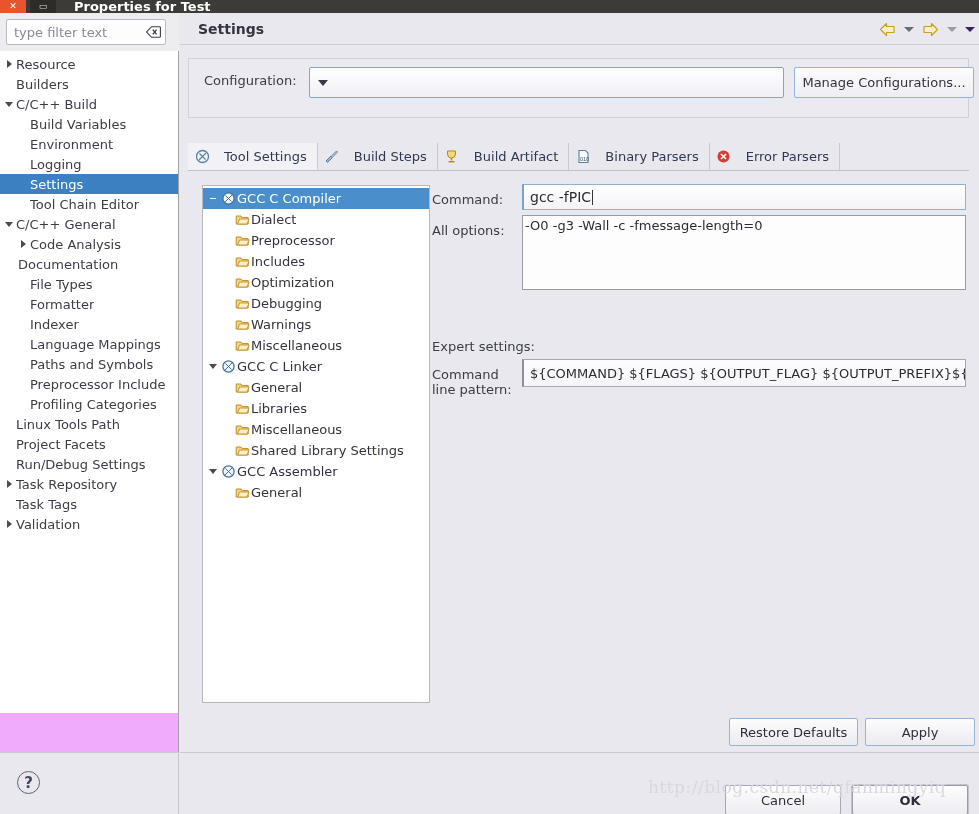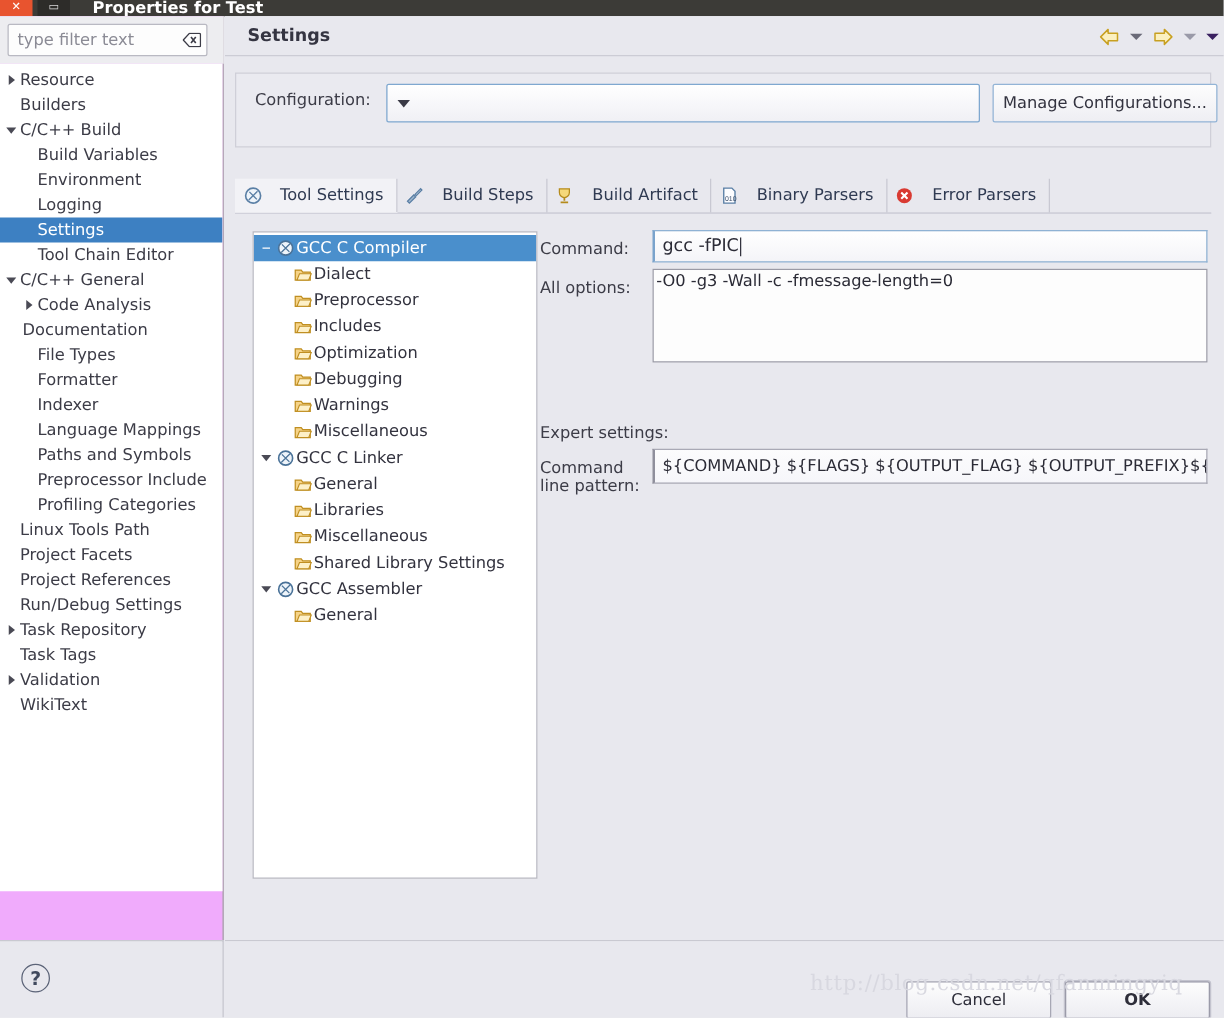--- a/index.html
+++ b/index.html
@@ -431,45 +431,37 @@
         <div class="tree-row" style="padding-left: 2px;">
           <span class="tw"></span>
           <span class="tree-label">Linux Tools Path</span>
         </div>
         <div class="tree-row" style="padding-left: 2px;">
           <span class="tw"></span>
           <span class="tree-label">Project Facets</span>
         </div>
         <div class="tree-row" style="padding-left: 2px;">
           <span class="tw"></span>
-          <span class="tree-label">Project References</span>
-        </div>
-        <div class="tree-row" style="padding-left: 2px;">
-          <span class="tw"></span>
           <span class="tree-label">Run/Debug Settings</span>
         </div>
         <div class="tree-row" style="padding-left: 2px;">
           <span class="tw">
             <span class="arrow-r"></span>
           </span>
           <span class="tree-label">Task Repository</span>
         </div>
         <div class="tree-row" style="padding-left: 2px;">
           <span class="tw"></span>
           <span class="tree-label">Task Tags</span>
         </div>
         <div class="tree-row" style="padding-left: 2px;">
           <span class="tw">
             <span class="arrow-r"></span>
           </span>
           <span class="tree-label">Validation</span>
-        </div>
-        <div class="tree-row" style="padding-left: 2px;">
-          <span class="tw"></span>
-          <span class="tree-label">WikiText</span>
         </div>
       </div>
   </div>
 
   <div class="left-footer">
     <div class="help-btn">?</div>
   </div>
 
   <div class="right-panel">
 
@@ -718,20 +710,24 @@
         <div class="lbl lbl-alloptions">All options:</div>
         <div class="ta-options">-O0 -g3 -Wall -c -fmessage-length=0</div>
 
         <div class="lbl lbl-expert">Expert settings:</div>
 
         <div class="lbl lbl-clp" id="clp-label">Command<br>line pattern:</div>
         <div class="input-clp">${COMMAND} ${FLAGS} ${OUTPUT_FLAG} ${OUTPUT_PREFIX}${</div>
       </div>
     </div>
 
+    <div class="apply-row">
+      <div class="btn btn-restore">Restore Defaults</div>
+      <div class="btn btn-apply">Apply</div>
+    </div>
 
     <div class="sep"></div>
 
     <div class="dialog-buttons">
       <div class="btn btn-cancel">Cancel</div>
       <div class="btn btn-ok">OK</div>
     </div>
   </div>
 
   <div class="watermark">http://blog.csdn.net/qfanmingyiq</div>

